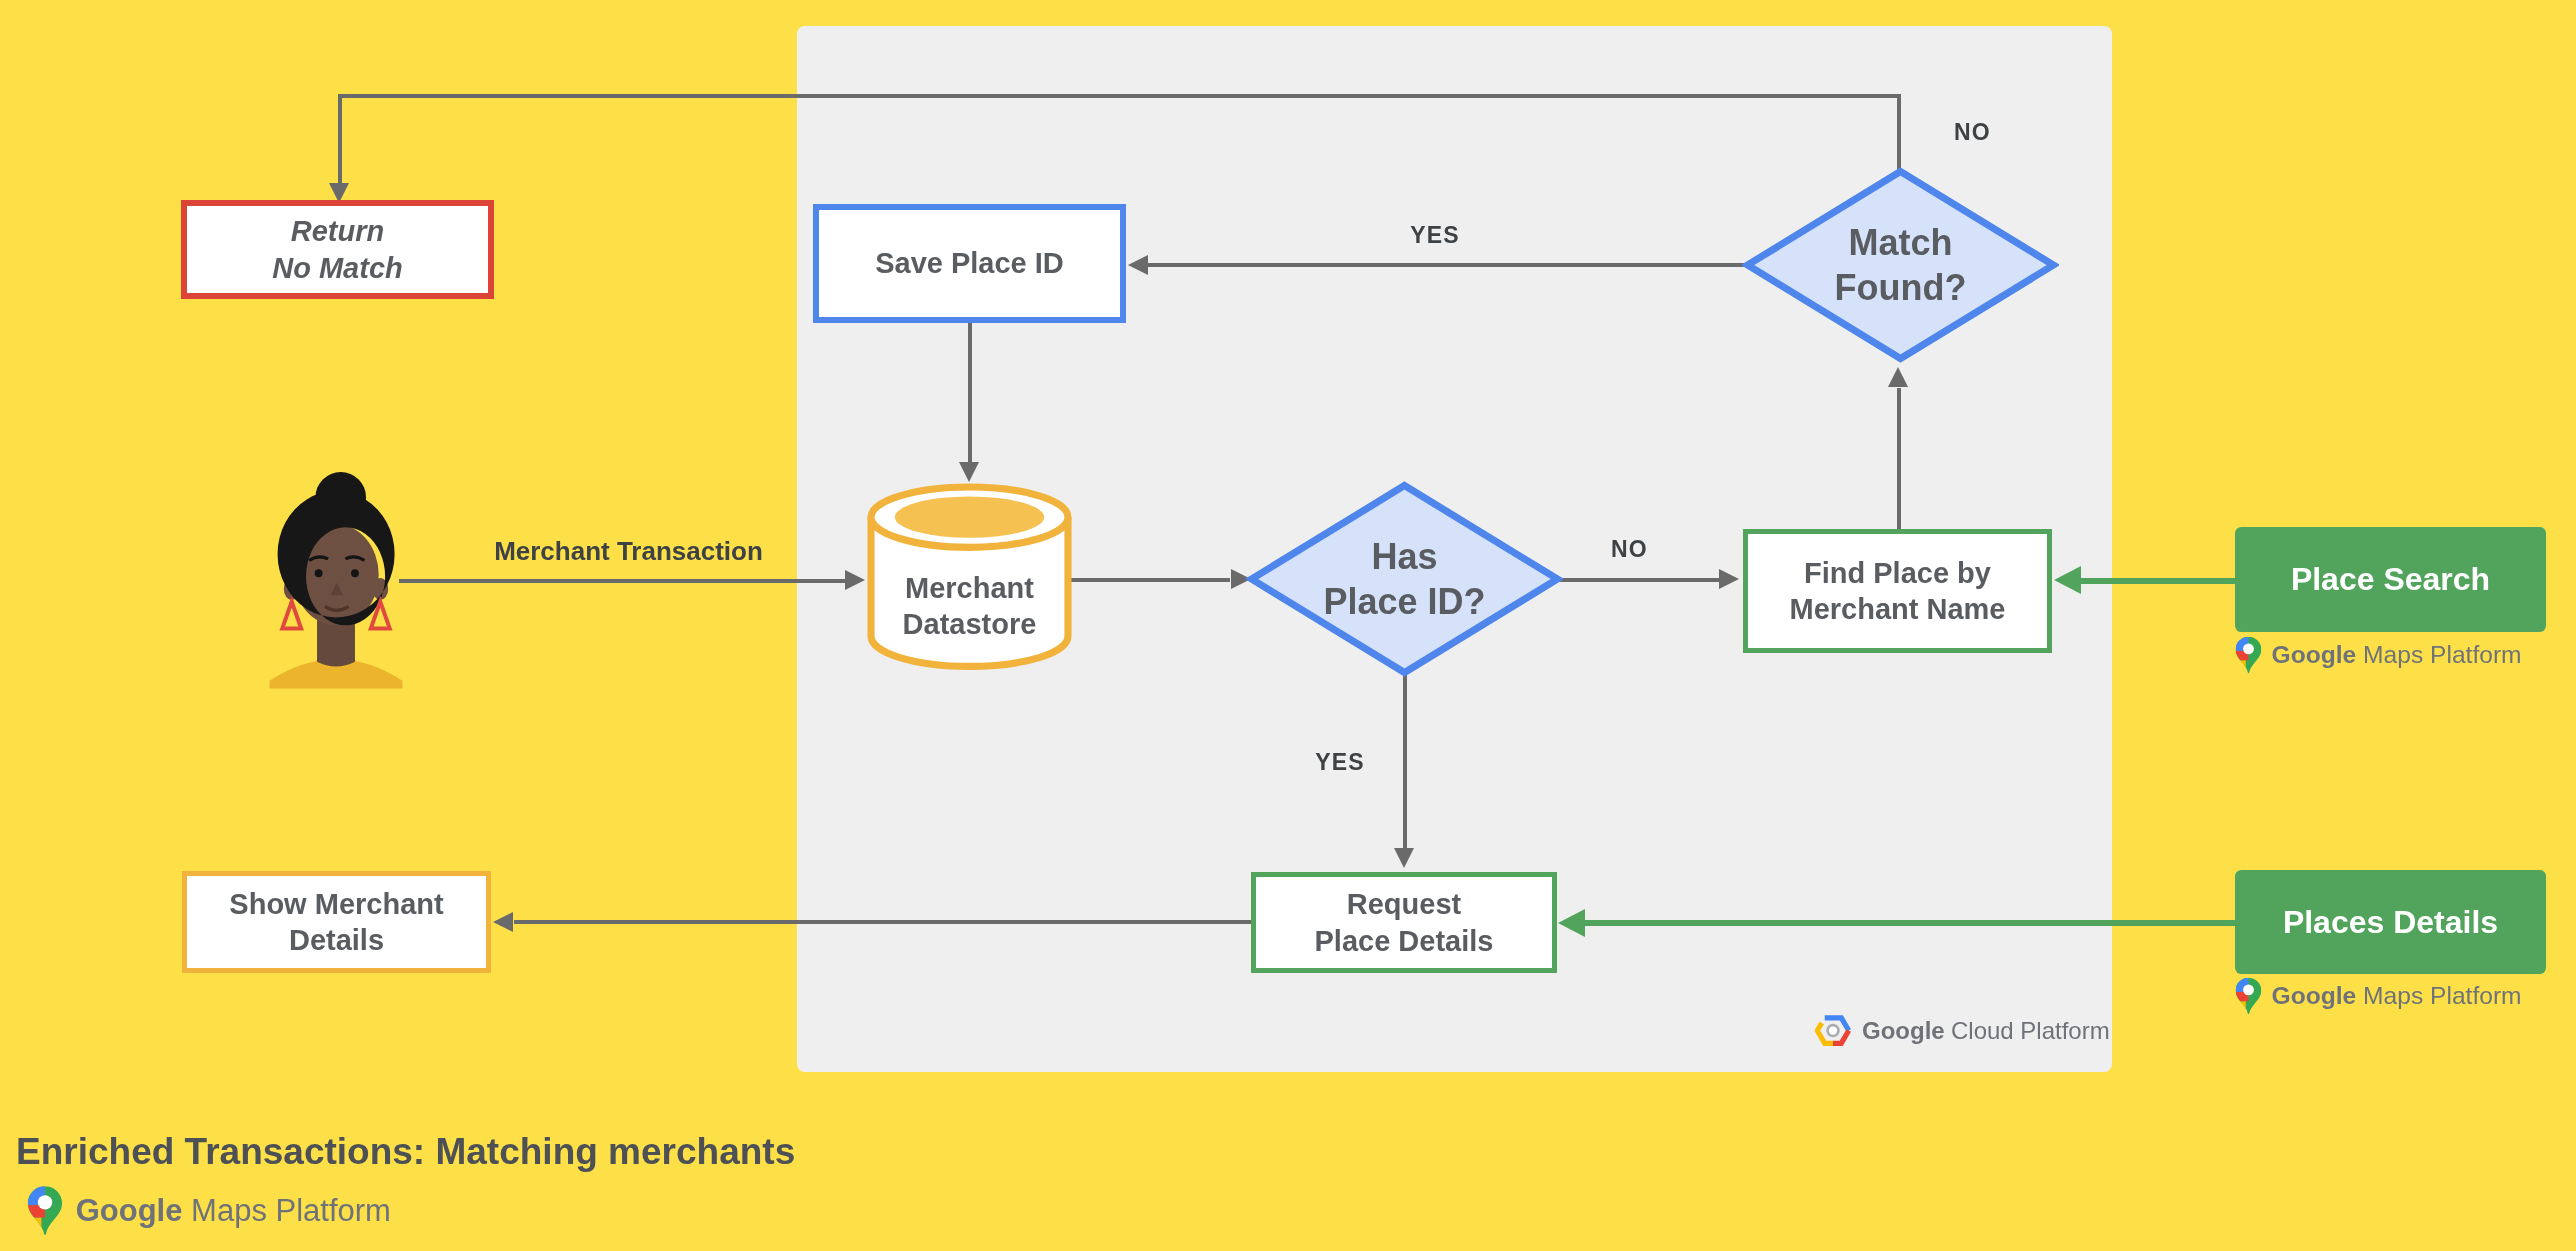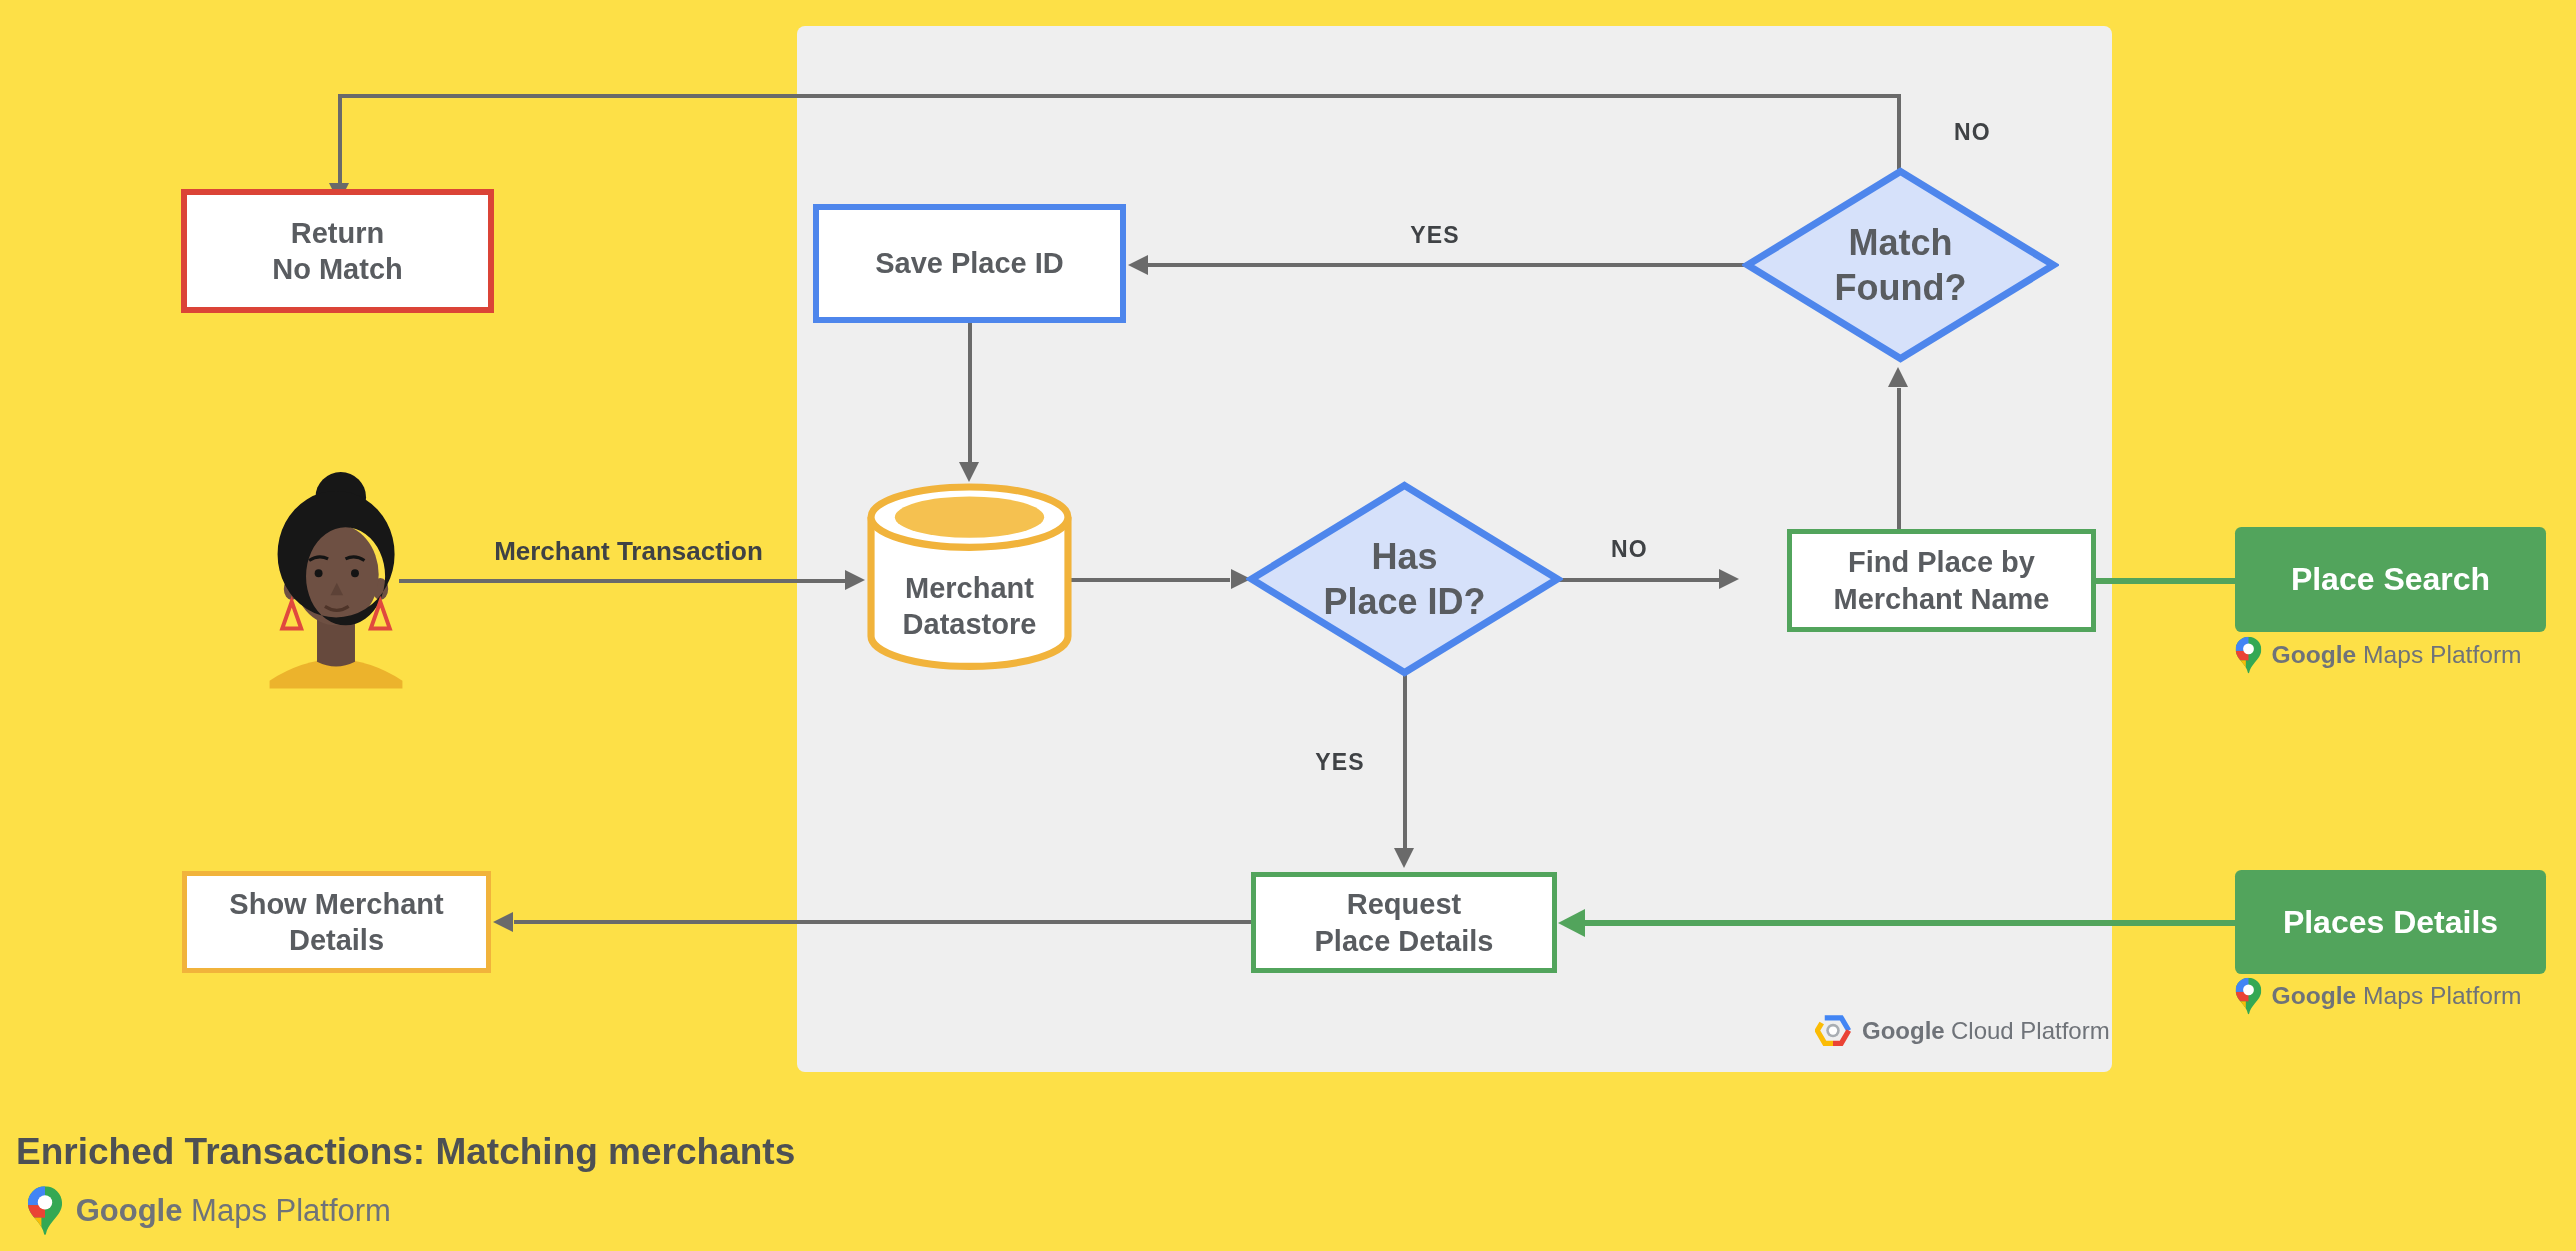--- a/index.html
+++ b/index.html
@@ -101,21 +101,21 @@
 
   <div class="hline" style="left:514px; top:920px; width:737px;"></div>
   <div class="arrow left" style="left:493px; top:912px;"></div>
 
   <div class="gline" style="left:2081px; top:578px; width:154px;"></div>
   <div class="arrow gleft" style="left:2054px; top:566px;"></div>
 
   <div class="gline" style="left:1585px; top:920px; width:650px;"></div>
   <div class="arrow gleft" style="left:1558px; top:909px;"></div>
 
-  <div class="node red" style="left:181px; top:189px; width:313px; height:124px;">
+  <div class="node red" style="left:181px; top:200px; width:313px; height:99px;font-style:italic;">
     <span>Return
 No Match</span>
   </div>
 
   <div class="node blue" style="left:813px; top:204px; width:313px; height:119px;">
     <span>Save Place ID</span>
   </div>
 
   <div class="diamond" style="left:1742px; top:166px;">
     <svg viewBox="0 0 400 250">
@@ -136,21 +136,21 @@
   </div>
 
   <div class="diamond" style="left:1246px; top:480px;">
     <svg viewBox="0 0 400 250">
       <polygon points="200,7 393,125 200,243 7,125"></polygon>
     </svg>
     <div class="dlabel">Has
 Place ID?</div>
   </div>
 
-  <div class="node green" style="left:1743px; top:529px; width:309px; height:103px;margin-left:44px;">
+  <div class="node green" style="left:1743px; top:529px; width:309px; height:124px;">
     <span>Find Place by
 Merchant Name</span>
   </div>
 
   <div class="api-box" style="left:2235px; top:527px; width:311px; height:105px;">
     <span>Place Search</span>
   </div>
 
   <div class="node green" style="left:1251px; top:872px; width:306px; height:101px;">
     <span>Request

